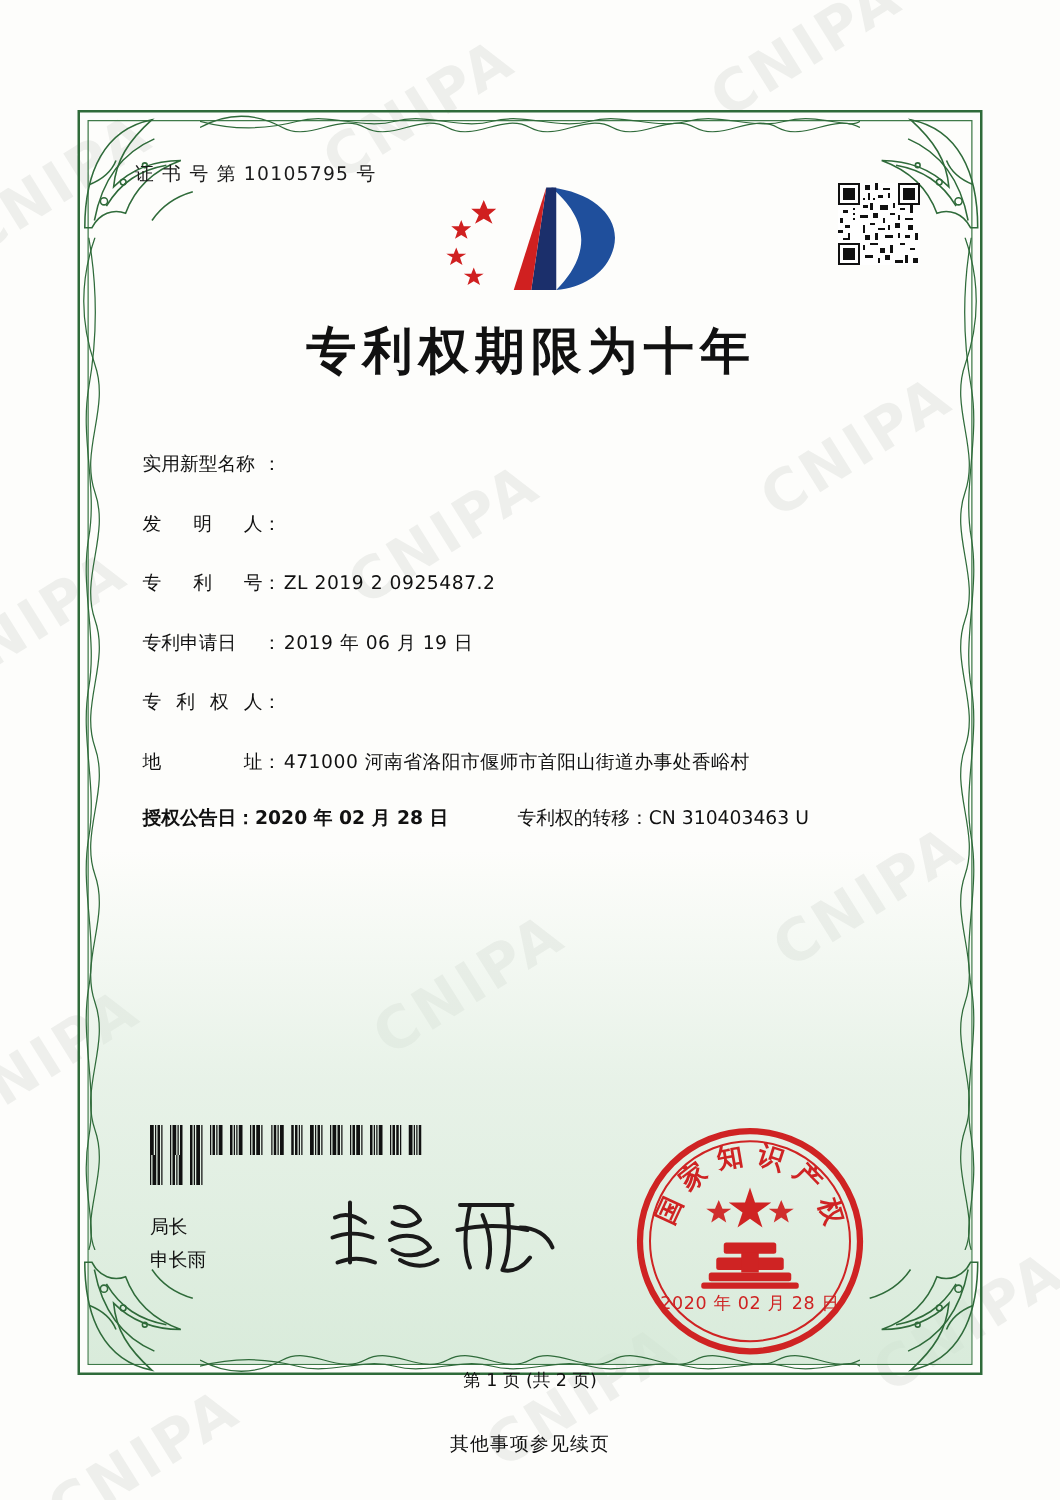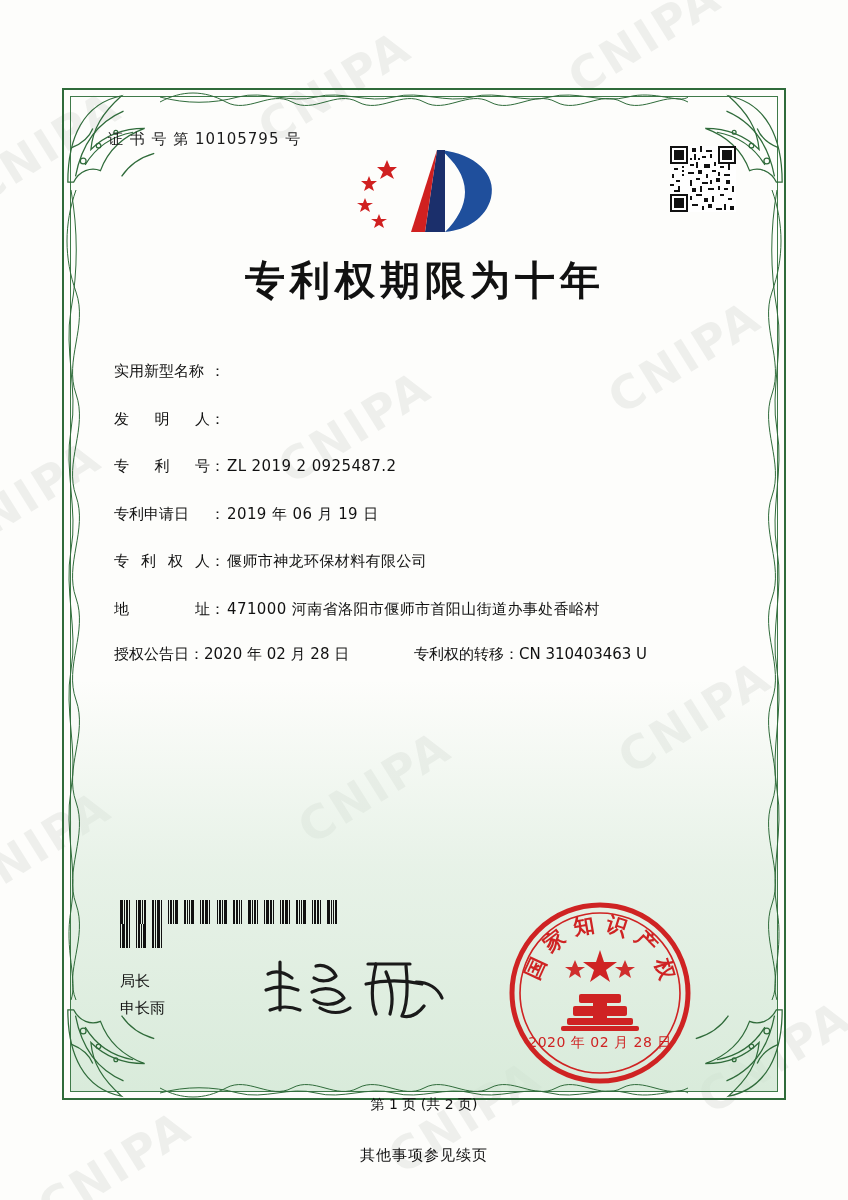--- a/index.html
+++ b/index.html
@@ -158,21 +158,21 @@
   .field-colon { flex: 0 0 auto; margin-right: 2px; }
   .field-value { flex: 1 1 auto; letter-spacing: 0.4px; }
 
   .row-inline {
     display: flex;
     align-items: baseline;
     font-size: 15px;
     color: #111;
     margin-bottom: 26px;
   }
-  .inline-left { width: 300px; display: flex; }
+  .inline-left { width: 300px; display: flex; font-weight: bold; }
   .inline-right { display: flex; }
 
   .paragraphs {
     margin-top: 30px;
     padding: 0 12px 0 14px;
     font-size: 15px;
     line-height: 2.0;
     color: #111;
     text-align: justify;
   }
@@ -482,21 +482,20 @@
       </div>
 
       <div class="field-row">
         <span class="field-label spread">
           <span>专</span>
           <span>利</span>
           <span>权</span>
           <span>人</span>
         </span>
         <span class="field-colon">：</span>
-        <span class="field-value">偃师市神龙环保材料有限公司</span>
       </div>
 
       <div class="field-row">
         <span class="field-label spread">
           <span>地</span>
           <span>址</span>
         </span>
         <span class="field-colon">：</span>
         <span class="field-value">471000 河南省洛阳市偃师市首阳山街道办事处香峪村</span>
       </div>

